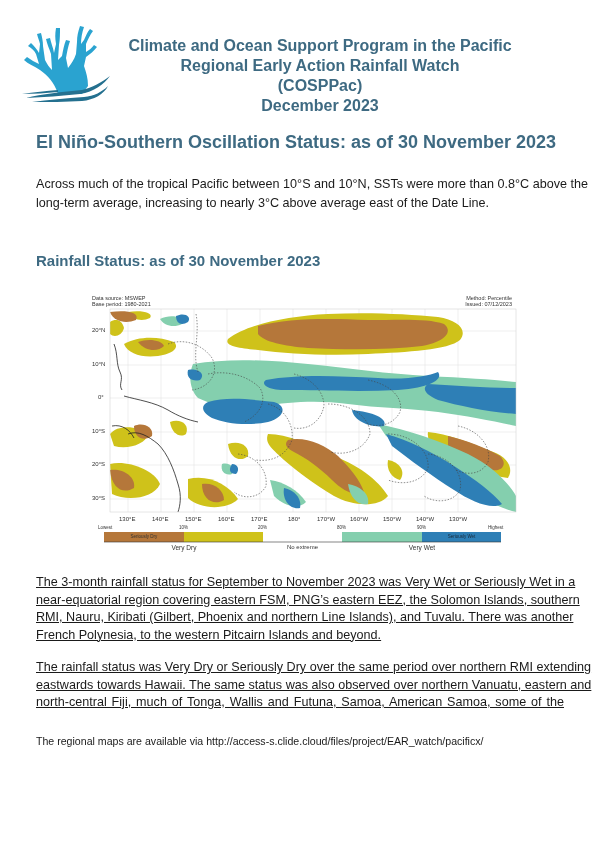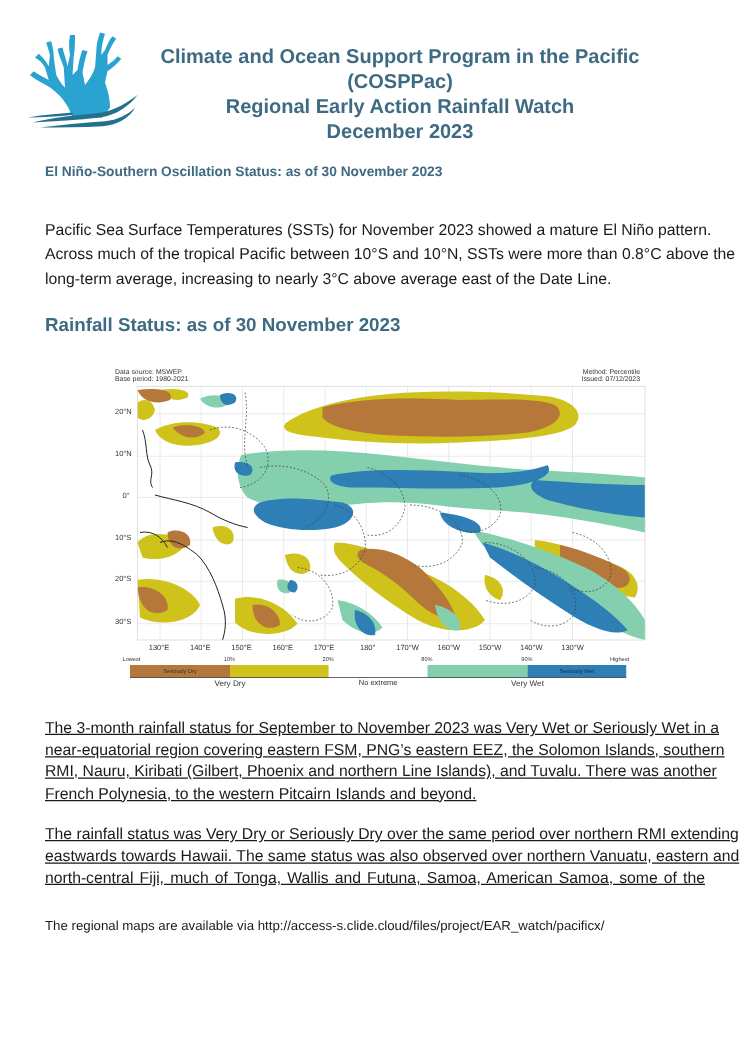--- a/index.html
+++ b/index.html
@@ -1,20 +1,20 @@
 <!DOCTYPE html>
 <html><head>
 <meta charset="utf-8">
 <style>
   html, body { margin:0; padding:0; background:#ffffff; }
   body { width:600px; height:848px; position:relative; overflow:hidden; font-family:"Liberation Sans", sans-serif; color:#1a1a1a; }
   .logo { position:absolute; left:18px; top:20px; width:96px; height:86px; }
   .header { position:absolute; left:110px; top:36px; width:420px; text-align:center; color:#3e6a82; font-weight:bold; font-size:16px; line-height:20px; }
   .header div { white-space:nowrap; }
-  .h-enso { position:absolute; left:36px; top:132px; color:#3e6a82; font-weight:bold; font-size:11px; }
+  .h-enso { position:absolute; left:36px; top:132px; color:#3e6a82; font-weight:bold; font-size:18px; }
   .p-enso { position:absolute; left:36px; top:175px; width:528px; font-size:12.6px; line-height:19.3px; color:#1a1a1a; }
   .p-enso span { display:block; white-space:nowrap; }
   .h-rain { position:absolute; left:36px; top:252px; color:#3e6a82; font-weight:bold; font-size:15px; }
   .map-wrap { position:absolute; left:88px; top:284px; width:430px; height:276px; }
   .map-title { position:absolute; left:0; width:430px; top:3px; text-align:center; font-size:8px; color:#222; }
   .meta { position:absolute; font-size:5.5px; color:#333; line-height:6px; }
   .meta.left { left:4px; top:11px; }
   .meta.right { right:6px; top:11px; text-align:right; }
   .map-svg { position:absolute; left:0; top:0; }
   .p { position:absolute; left:36px; width:528px; font-size:12.6px; line-height:17.5px; color:#1a1a1a; }
@@ -34,28 +34,27 @@
   </g>
   <g fill="#24708f">
     <path d="M8 78 C24 74 44 72 64 70 C74 68 84 62 92 56 C86 64 76 72 62 74 C44 76 26 77 8 78 Z"></path>
     <path d="M14 82 C30 80 48 78 66 77 C76 76 84 72 90 66 C86 74 76 80 64 81 C48 82 30 82 14 82 Z"></path>
     <path d="M4 74 C16 72 28 71 40 70 L40 72 C28 73 16 74 4 74 Z"></path>
   </g>
 </svg>
 
 <div class="header">
   <div>Climate and Ocean Support Program in the Pacific</div>
+  <div>Regional Early Action Rainfall Watch</div>
   <div>(COSPPac)</div>
-  <div>Regional Early Action Rainfall Watch</div>
   <div>December 2023</div>
 </div>
 
 <div class="h-enso">El Niño-Southern Oscillation Status: as of 30 November 2023</div>
 <div class="p-enso">
-  <span> Pacific Sea Surface Temperatures (SSTs) for November 2023 showed a mature El Niño pattern.</span>
   <span>Across much of the tropical Pacific between 10°S and 10°N, SSTs were more than 0.8°C above the</span>
   <span>long-term average, increasing to nearly 3°C above average east of the Date Line.</span>
 </div>
 
 <div class="h-rain">Rainfall Status: as of 30 November 2023</div>
 
 <div class="map-wrap">
   <svg class="map-svg" width="430" height="276" viewBox="0 0 430 276">
 
     <rect x="22" y="25" width="406" height="203" fill="#ffffff"></rect>

